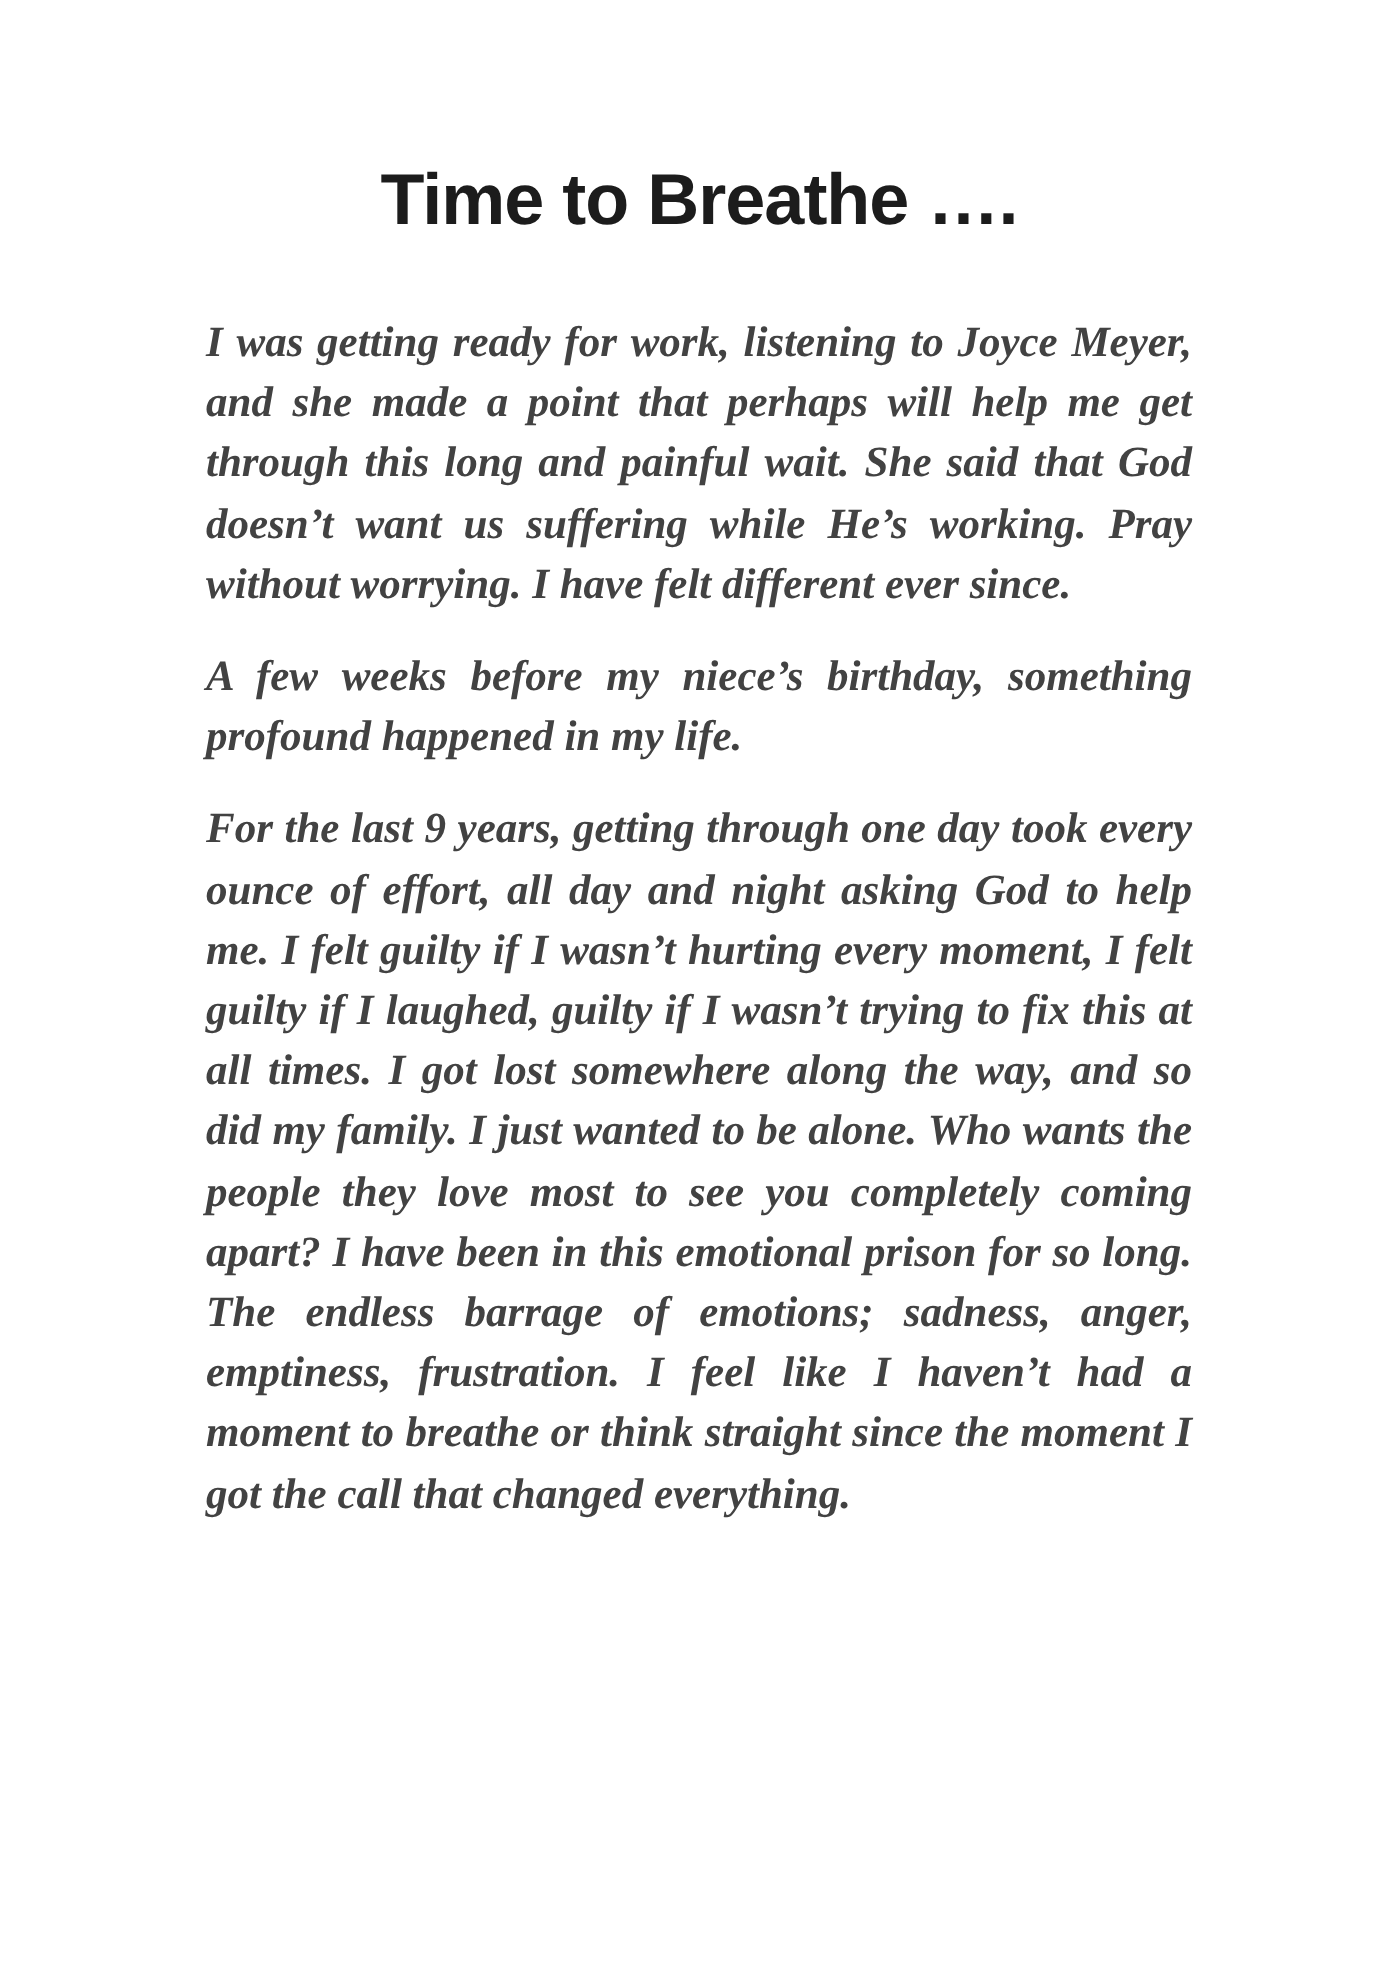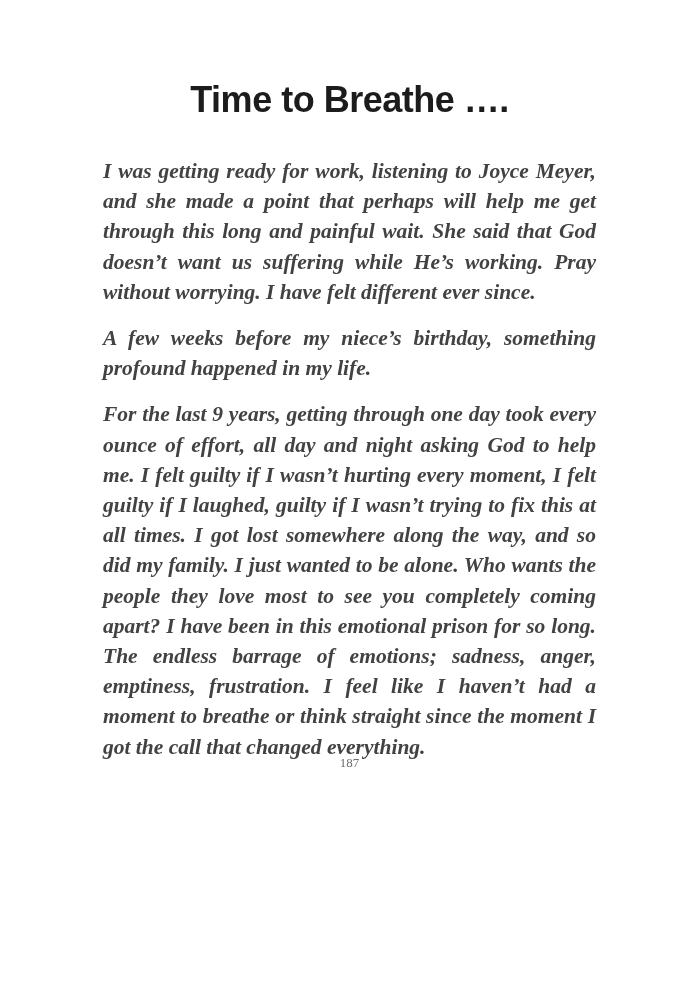--- a/index.html
+++ b/index.html
@@ -58,14 +58,13 @@
 
 <div class="page">
   <h1 class="title">Time to Breathe ….</h1>
 
   <div class="content">
     <p class="para">I was getting ready for work, listening to Joyce Meyer, and she made a point that perhaps will help me get through this long and painful wait. She said that God doesn’t want us suffering while He’s working. Pray without worrying. I have felt different ever since.</p>
     <p class="para">A few weeks before my niece’s birthday, something profound happened in my life.</p>
     <p class="para">For the last 9 years, getting through one day took every ounce of effort, all day and night asking God to help me. I felt guilty if I wasn’t hurting every moment, I felt guilty if I laughed, guilty if I wasn’t trying to fix this at all times. I got lost somewhere along the way, and so did my family. I just wanted to be alone. Who wants the people they love most to see you completely coming apart? I have been in this emotional prison for so long. The endless barrage of emotions; sadness, anger, emptiness, frustration. I feel like I haven’t had a moment to breathe or think straight since the moment I got the call that changed everything.</p>
   </div>
 
-  <div class="page-number">187</div>
 </div>
 
 </body></html>

